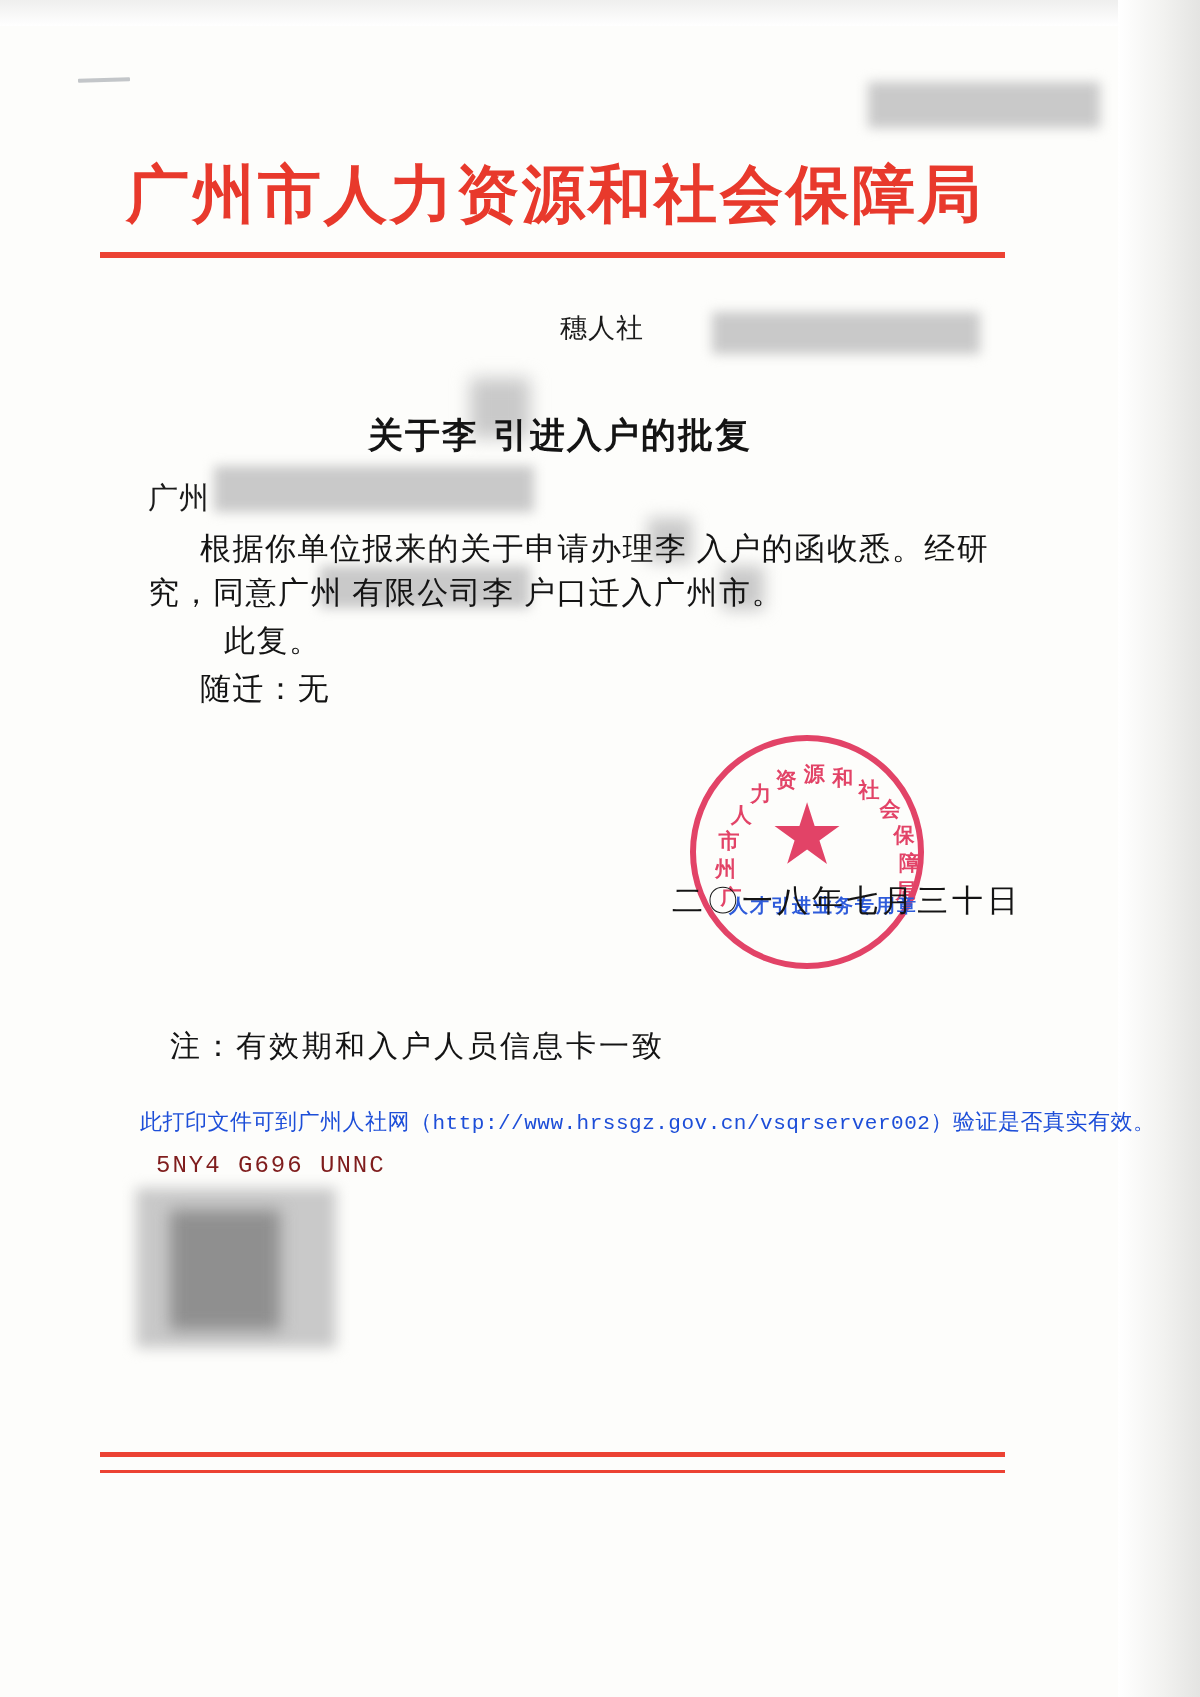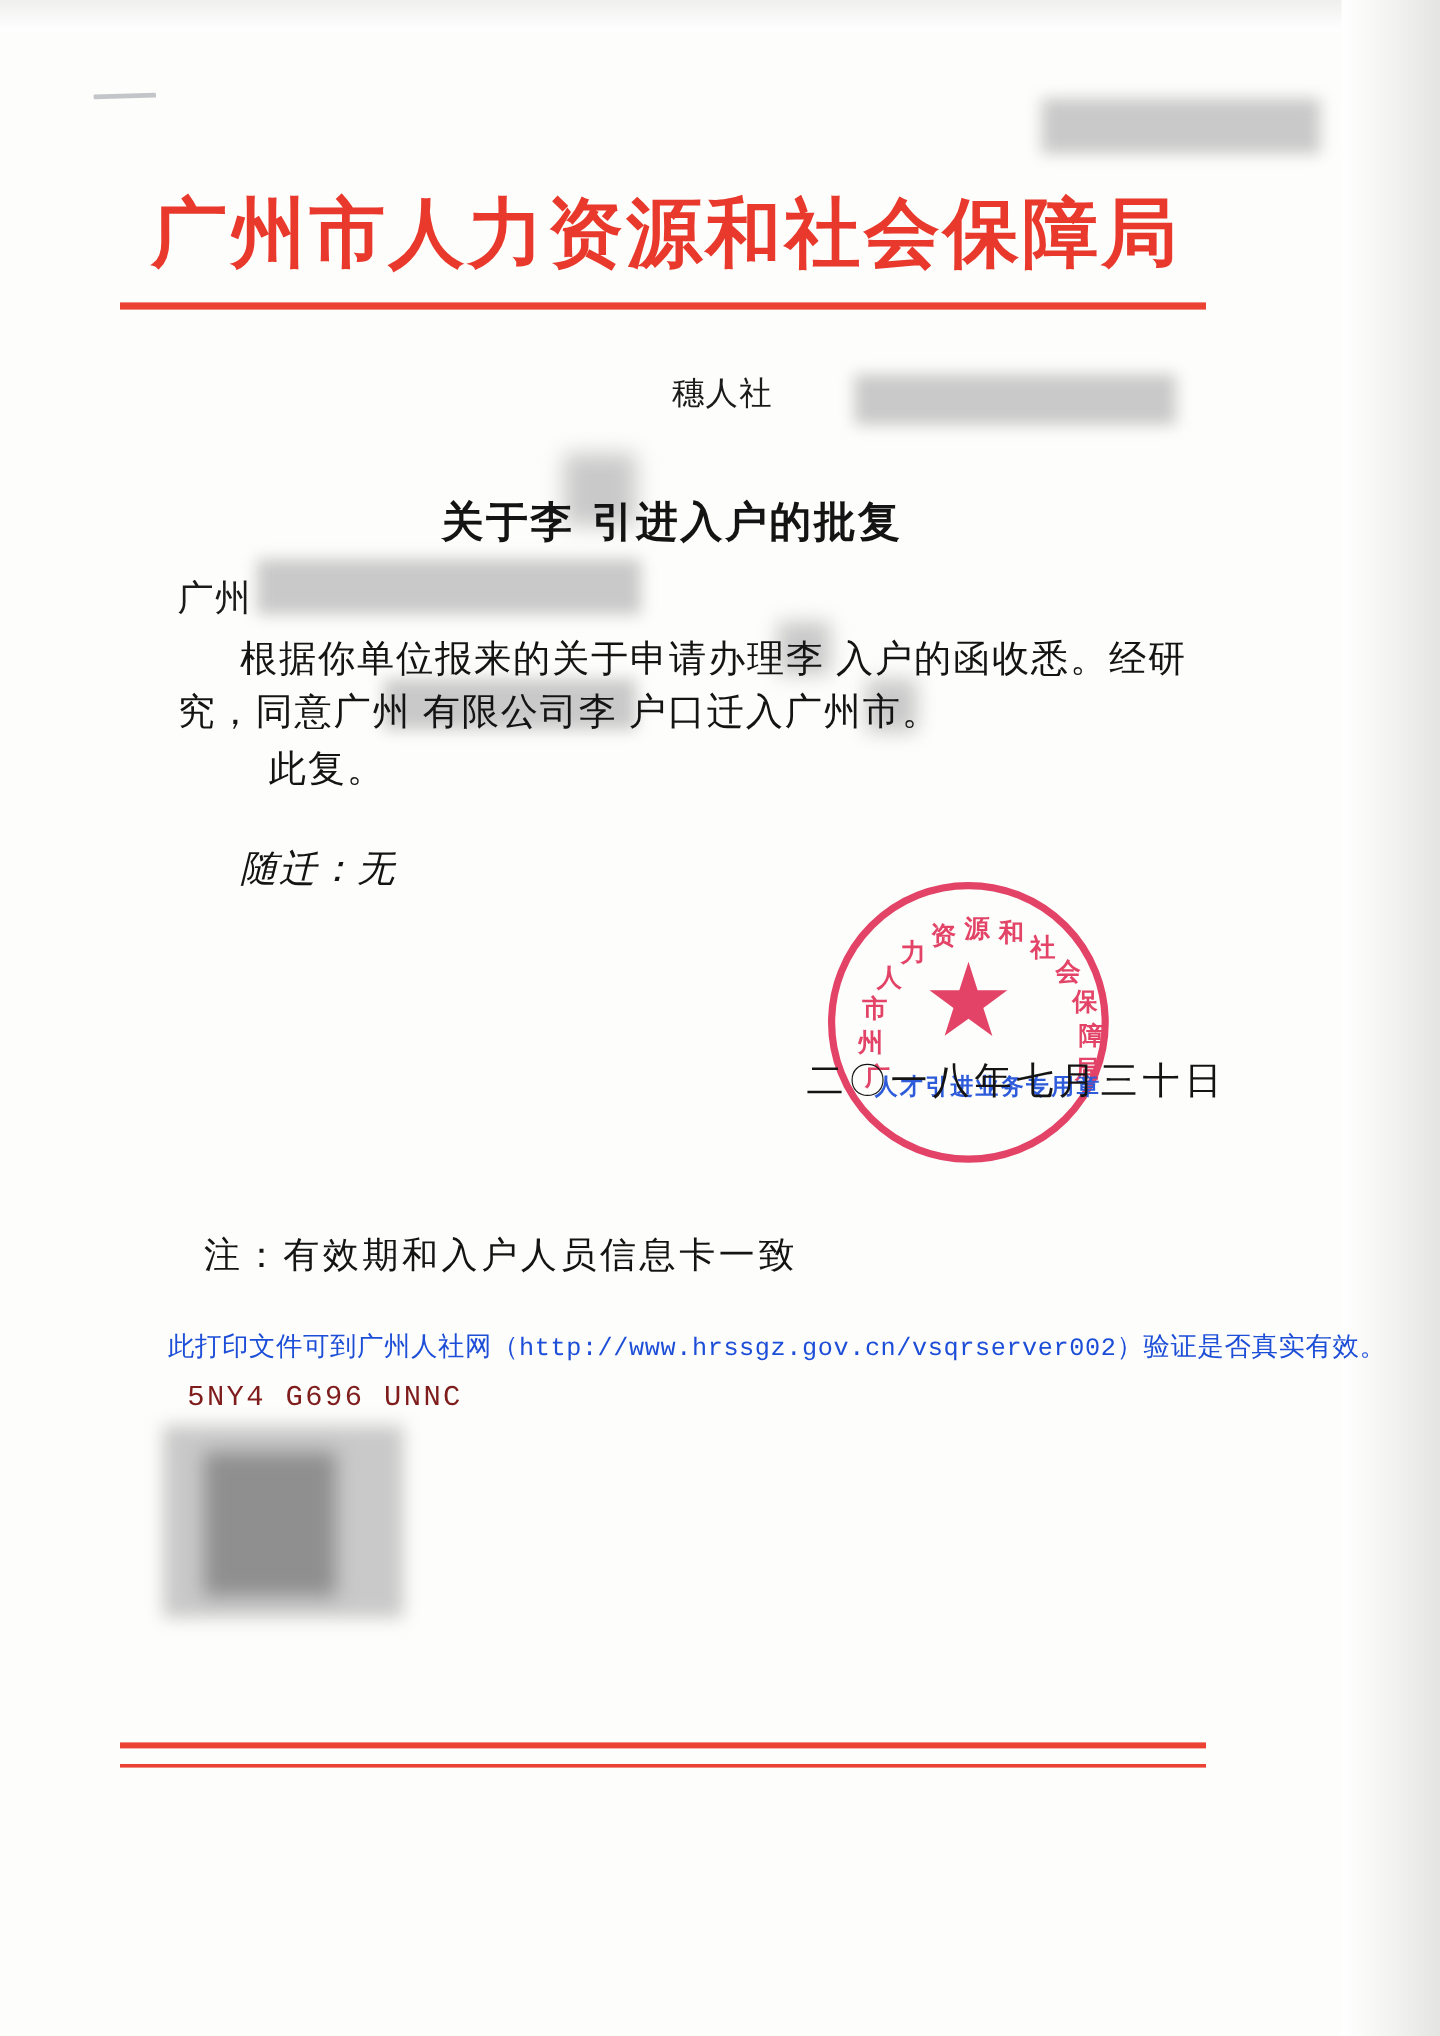--- a/index.html
+++ b/index.html
@@ -106,21 +106,21 @@
   .body-line {
     position: absolute;
     font-size: 31px;
     color: #141414;
     letter-spacing: 1.5px;
     white-space: nowrap;
   }
   #body-line-1 { left: 200px; top: 528px; }
   #body-line-2 { left: 148px; top: 572px; }
   #body-line-3 { left: 200px; top: 620px; margin-left: 24px; }
-  #body-line-4 { left: 200px; top: 703px; font-style: italic; }
+  #body-line-4 { left: 200px; top: 668px; }
 
   
   #official-seal {
     position: absolute;
     left: 690px; top: 735px;
     width: 222px; height: 222px;
     border: 6px solid #e0345b;
     border-radius: 50%;
     opacity: .92;
   }

